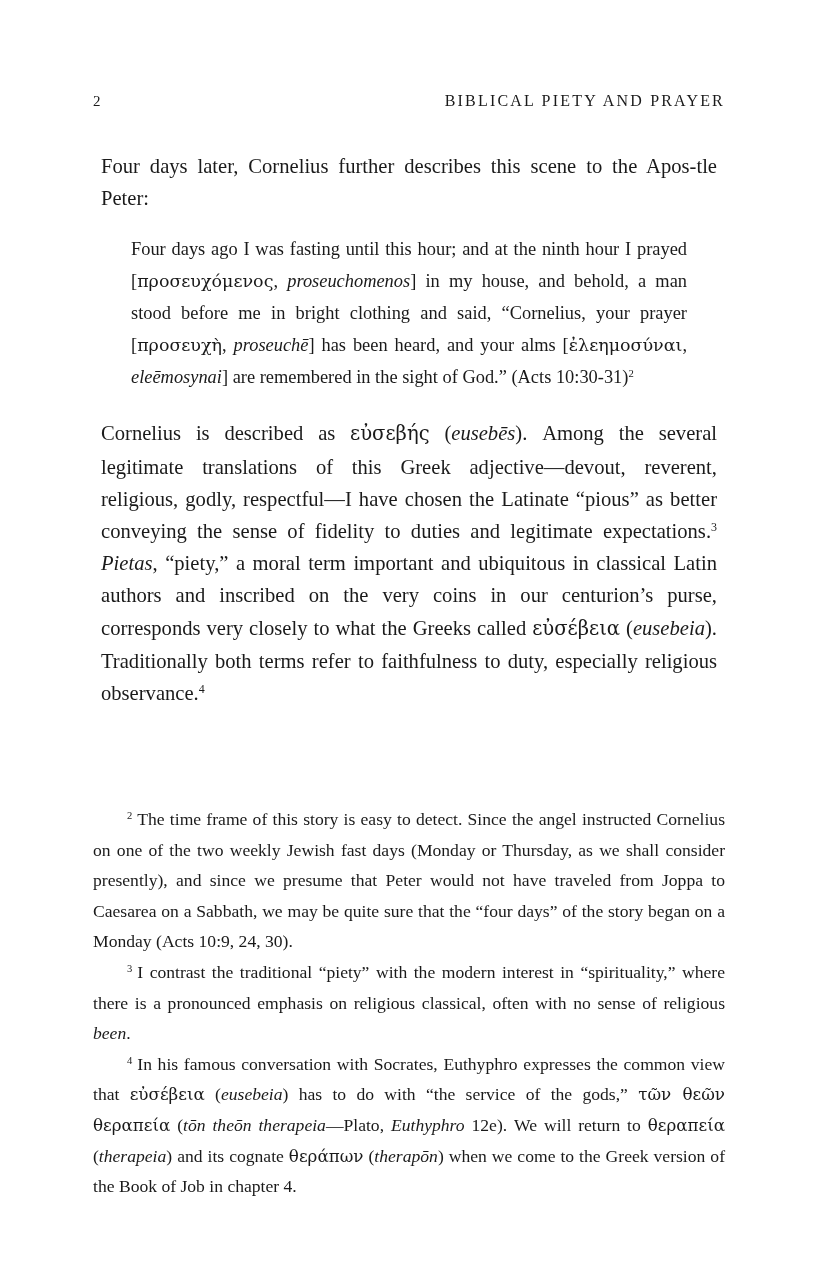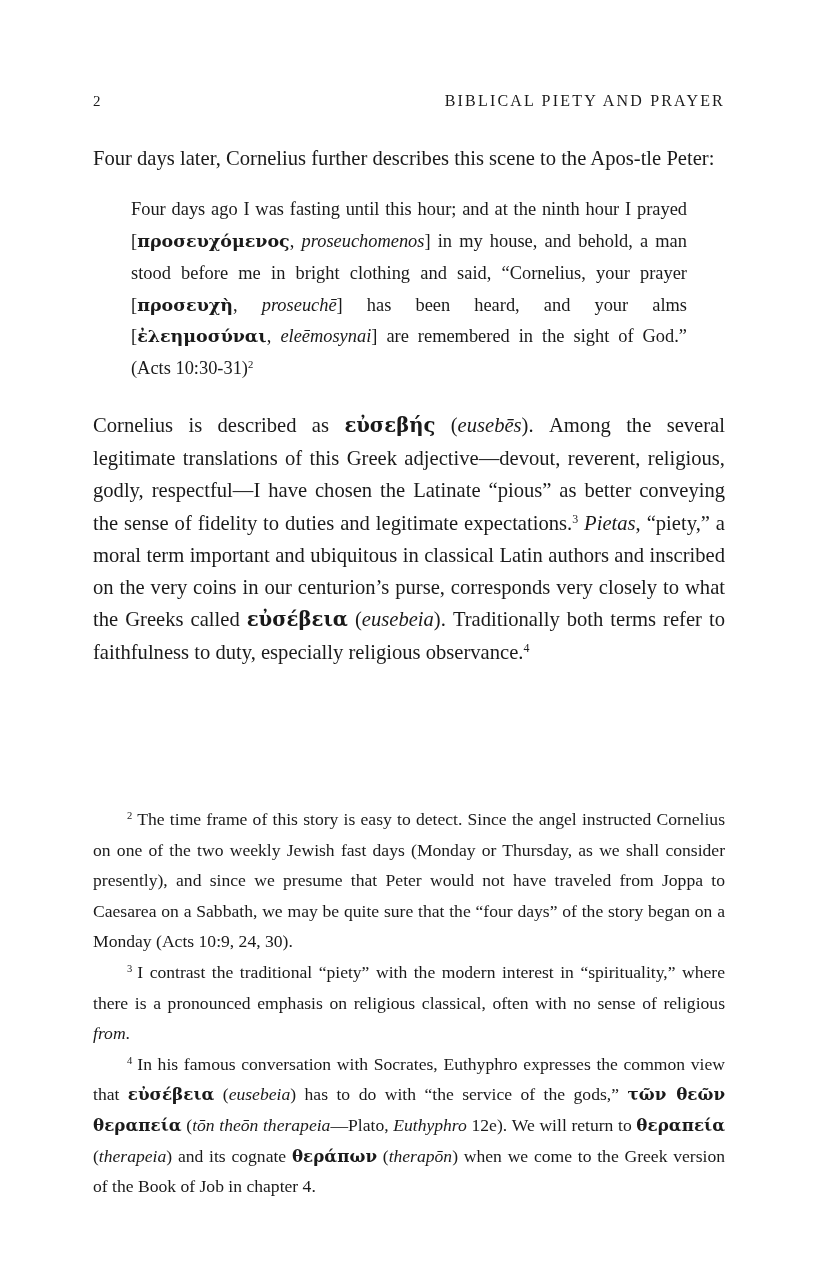--- a/index.html
+++ b/index.html
@@ -48,21 +48,21 @@
   }
 
   
   .body-block {
     position: absolute;
     top: 142px;
     left: 0;
     width: 632px;
   }
   p.body {
-    margin: 0;
+    margin: 8px;
     font-size: 20.6px;
     line-height: 32.2px;
     text-align: justify;
     text-justify: inter-word;
     hyphens: manual;
   }
 
   blockquote.extract {
     margin: 20px 0 0 0;
     padding: 0 38px;
@@ -72,21 +72,20 @@
   }
   blockquote.extract p { margin: 0; }
 
   .after-extract { margin-top: 24px !important; }
 
   i, em { font-style: italic; }
   .gk {
     font-family: "DejaVu Serif", "Liberation Serif", serif;
     font-style: normal;
     font-size: 0.95em;
-    font-weight: bold;
   }
   sup {
     font-size: 0.58em;
     line-height: 0;
     vertical-align: 0.55em;
   }
 
   
   .footnotes {
     position: absolute;
@@ -127,20 +126,20 @@
       </blockquote>
 
       <p class="body after-extract"><span>Cornelius is described as </span><span class="gk">εὐσεβής</span><span> (</span><i>eusebēs</i><span>). Among the several legitimate translations of this Greek adjective—devout, reverent, religious, godly, respectful—I have chosen the Latinate “pious” as better conveying the sense of fidelity to duties and legitimate expectations.</span><sup>3</sup><span> </span><i>Pietas</i><span>, “piety,” a moral term important and ubiquitous in classical Latin authors and inscribed on the very coins in our centurion’s purse, corresponds very closely to what the Greeks called </span><span class="gk">εὐσέβεια</span><span> (</span><i>eusebeia</i><span>). Traditionally both terms refer to faithfulness to duty, especially religious observance.</span><sup>4</sup></p>
 
     </div>
 
     <div class="footnotes">
 
       <p class="fn"><sup>2</sup><span>The time frame of this story is easy to detect. Since the angel instructed Cornelius on one of the two weekly Jewish fast days (Monday or Thursday, as we shall consider presently), and since we presume that Peter would not have traveled from Joppa to Caesarea on a Sabbath, we may be quite sure that the “four days” of the story began on a Monday (Acts 10:9, 24, 30).</span></p>
 
-      <p class="fn"><sup>3</sup><span>I contrast the traditional “piety” with the modern interest in “spirituality,” where there is a pronounced emphasis on religious classical, often with no sense of religious </span><i>from</i><span>.</span></p>
+      <p class="fn"><sup>3</sup><span>I contrast the traditional “piety” with the modern interest in “spirituality,” where there is a pronounced emphasis on religious classical, often with no sense of religious </span><i>been</i><span>.</span></p>
 
       <p class="fn"><sup>4</sup><span>In his famous conversation with Socrates, Euthyphro expresses the common view that </span><span class="gk">εὐσέβεια</span><span> (</span><i>eusebeia</i><span>) has to do with “the service of the gods,” </span><span class="gk">τῶν θεῶν θεραπεία</span><span> (</span><i>tōn theōn therapeia</i><span>—Plato, </span><i>Euthyphro</i><span> 12e). We will return to </span><span class="gk">θεραπεία</span><span> (</span><i>therapeia</i><span>) and its cognate </span><span class="gk">θεράπων</span><span> (</span><i>therapōn</i><span>) when we come to the Greek version of the Book of Job in chapter 4.</span></p>
 
     </div>
 
   </div>
 </div>
 
 </body></html>

